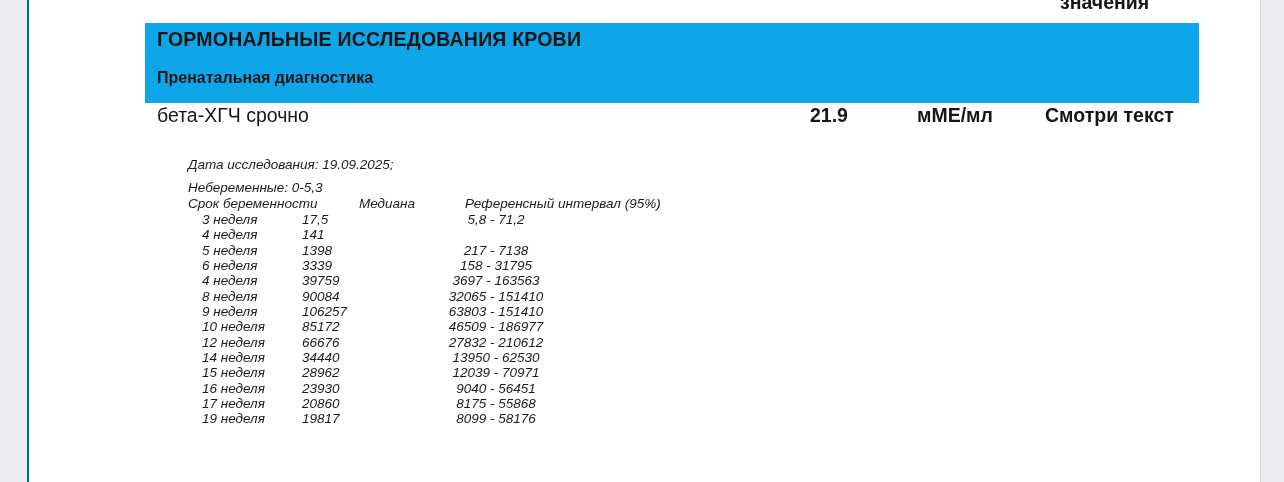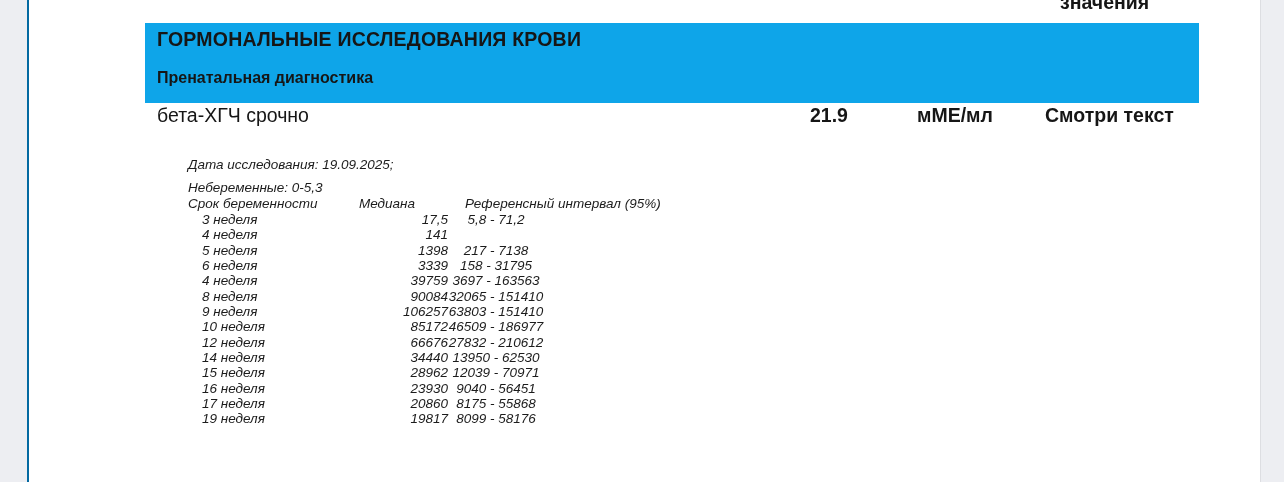--- a/index.html
+++ b/index.html
@@ -85,21 +85,21 @@
   }
   .c-date    { position: absolute; left: 0; top: 0;    white-space: nowrap; }
   .c-nonpreg { position: absolute; left: 0; top: 23px; white-space: nowrap; }
   .c-thead   { position: absolute; left: 0; top: 39px; width: 620px; height: 16px; }
   .c-thead .th1 { position: absolute; left: 0;     white-space: nowrap; }
   .c-thead .th2 { position: absolute; left: 171px; white-space: nowrap; }
   .c-thead .th3 { position: absolute; left: 277px; white-space: nowrap; }
   .c-rows { position: absolute; left: 0; top: 55px; width: 620px; }
   .trow   { position: relative; height: 15.35px; width: 620px; }
   .trow .c1 { position: absolute; left: 14px;  white-space: nowrap; }
-  .trow .c2 { position: absolute; left: 120px; width: 140px; text-align: right; white-space: nowrap; }
+  .trow .c2 { position: absolute; left: 114px; width: 140px; text-align: left; white-space: nowrap; }
   .trow .c3 { position: absolute; left: 178px; width: 260px; text-align: center; white-space: nowrap; }
 </style>
 </head>
 <body>
 
 <div class="canvas">
   <div class="page">
 
     <span class="clip-head">значения</span>
 

